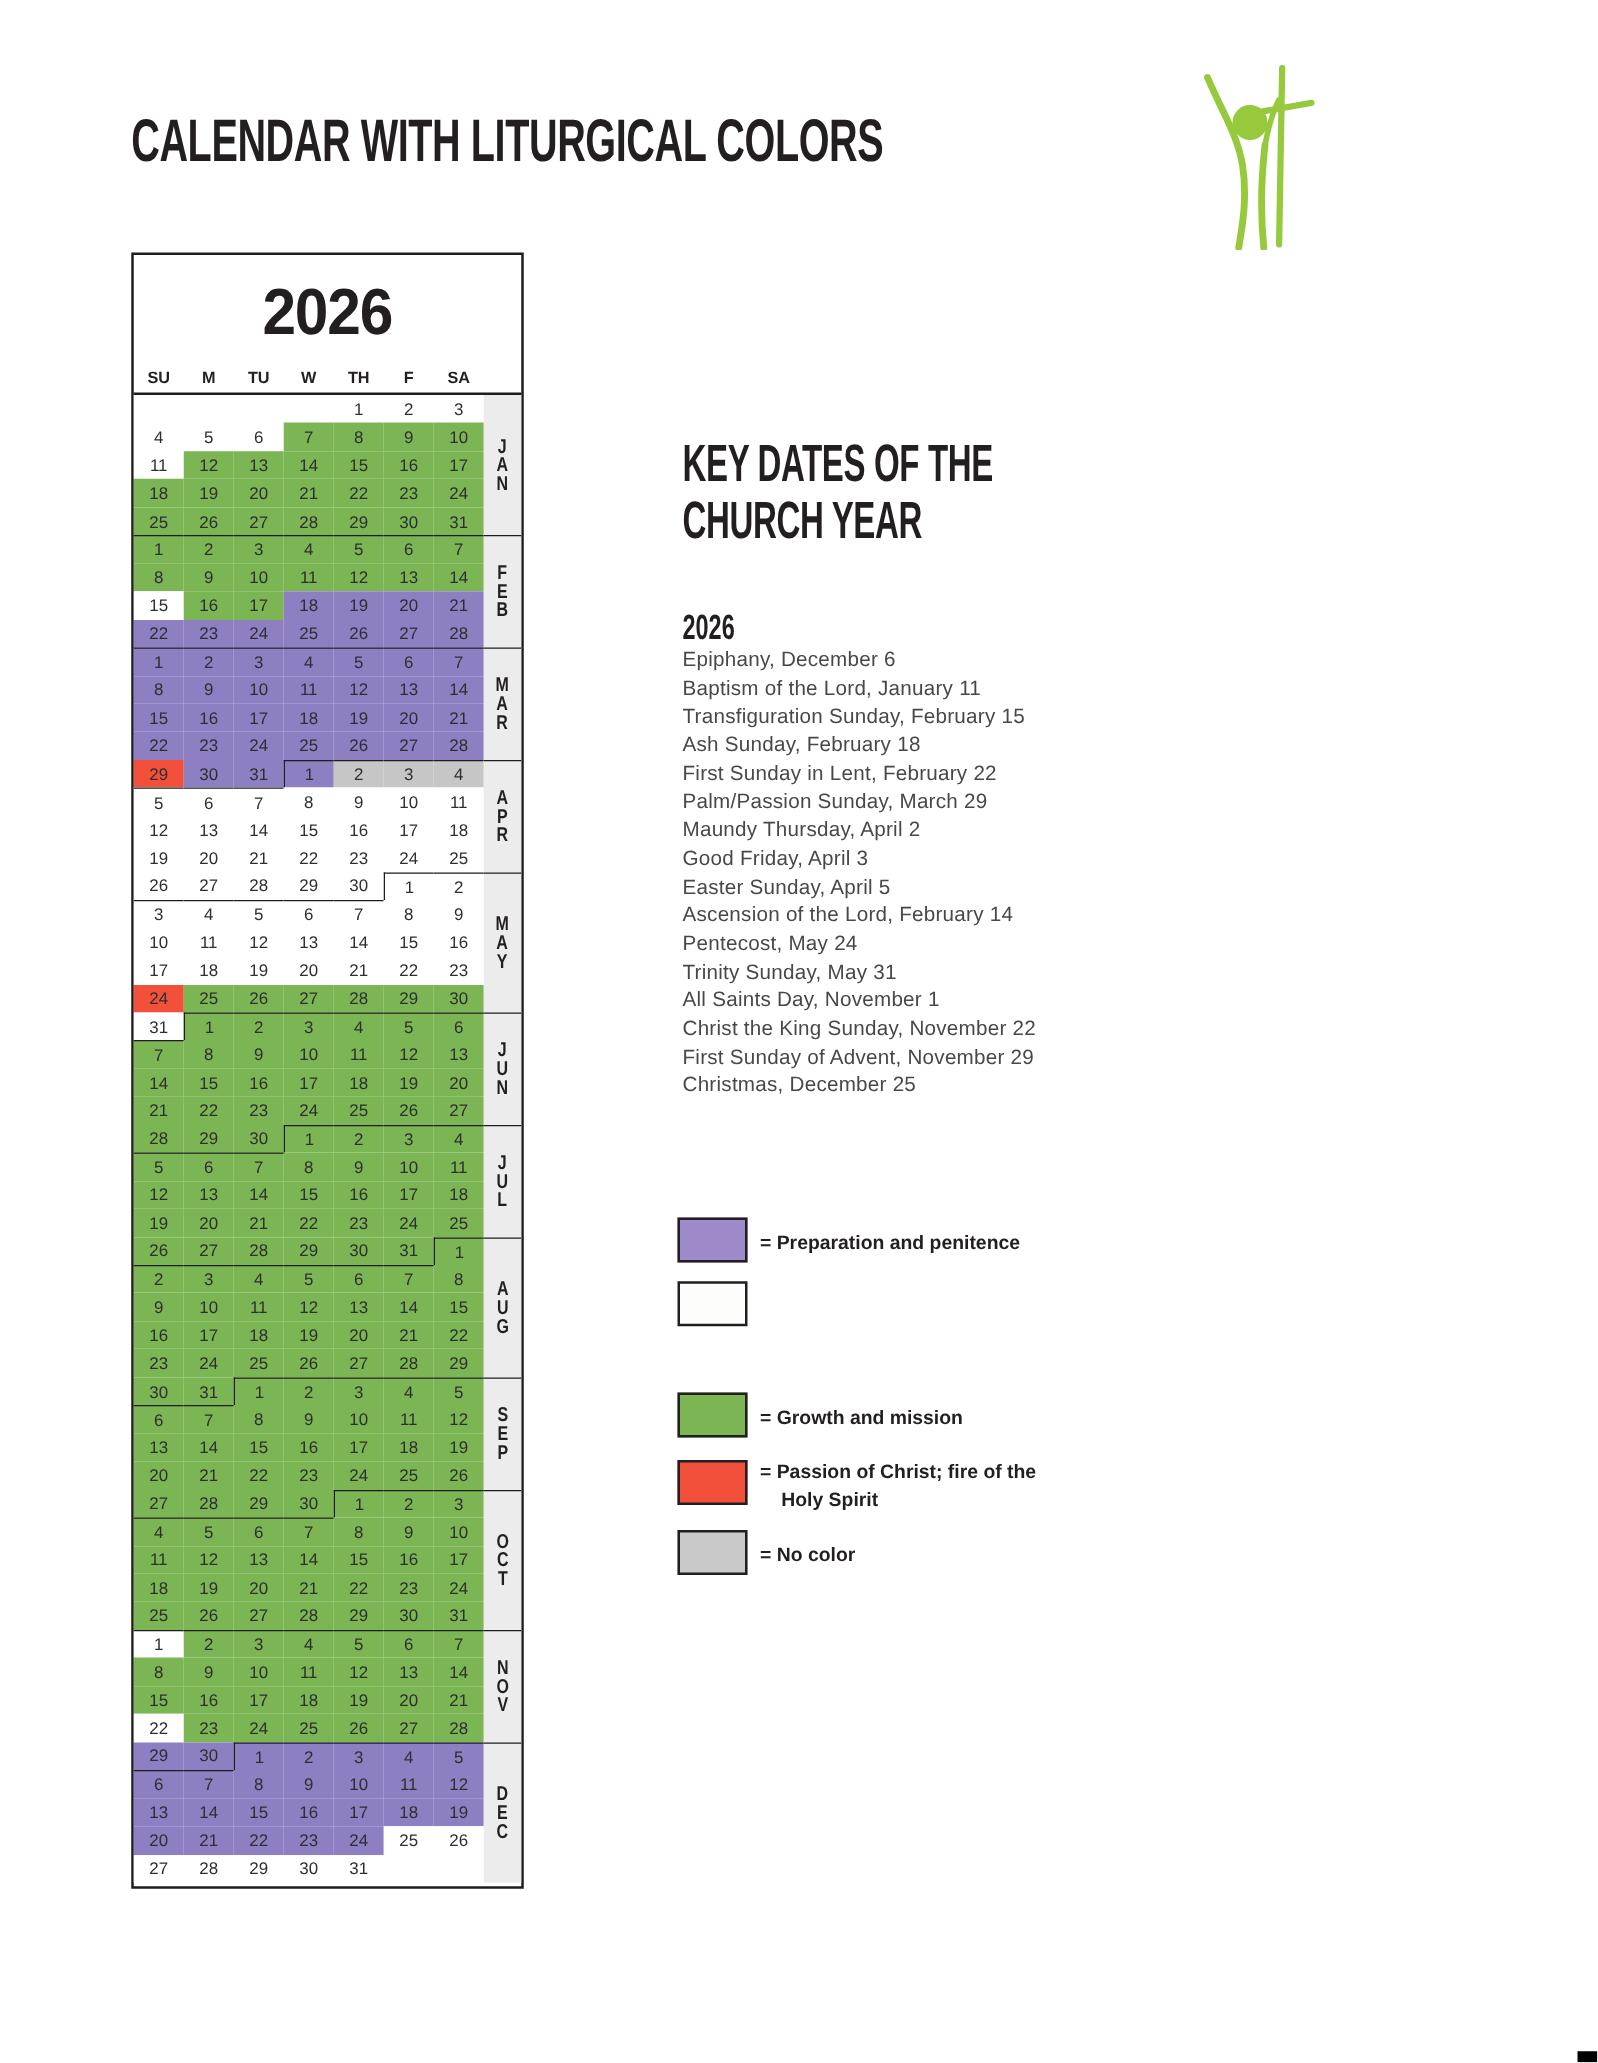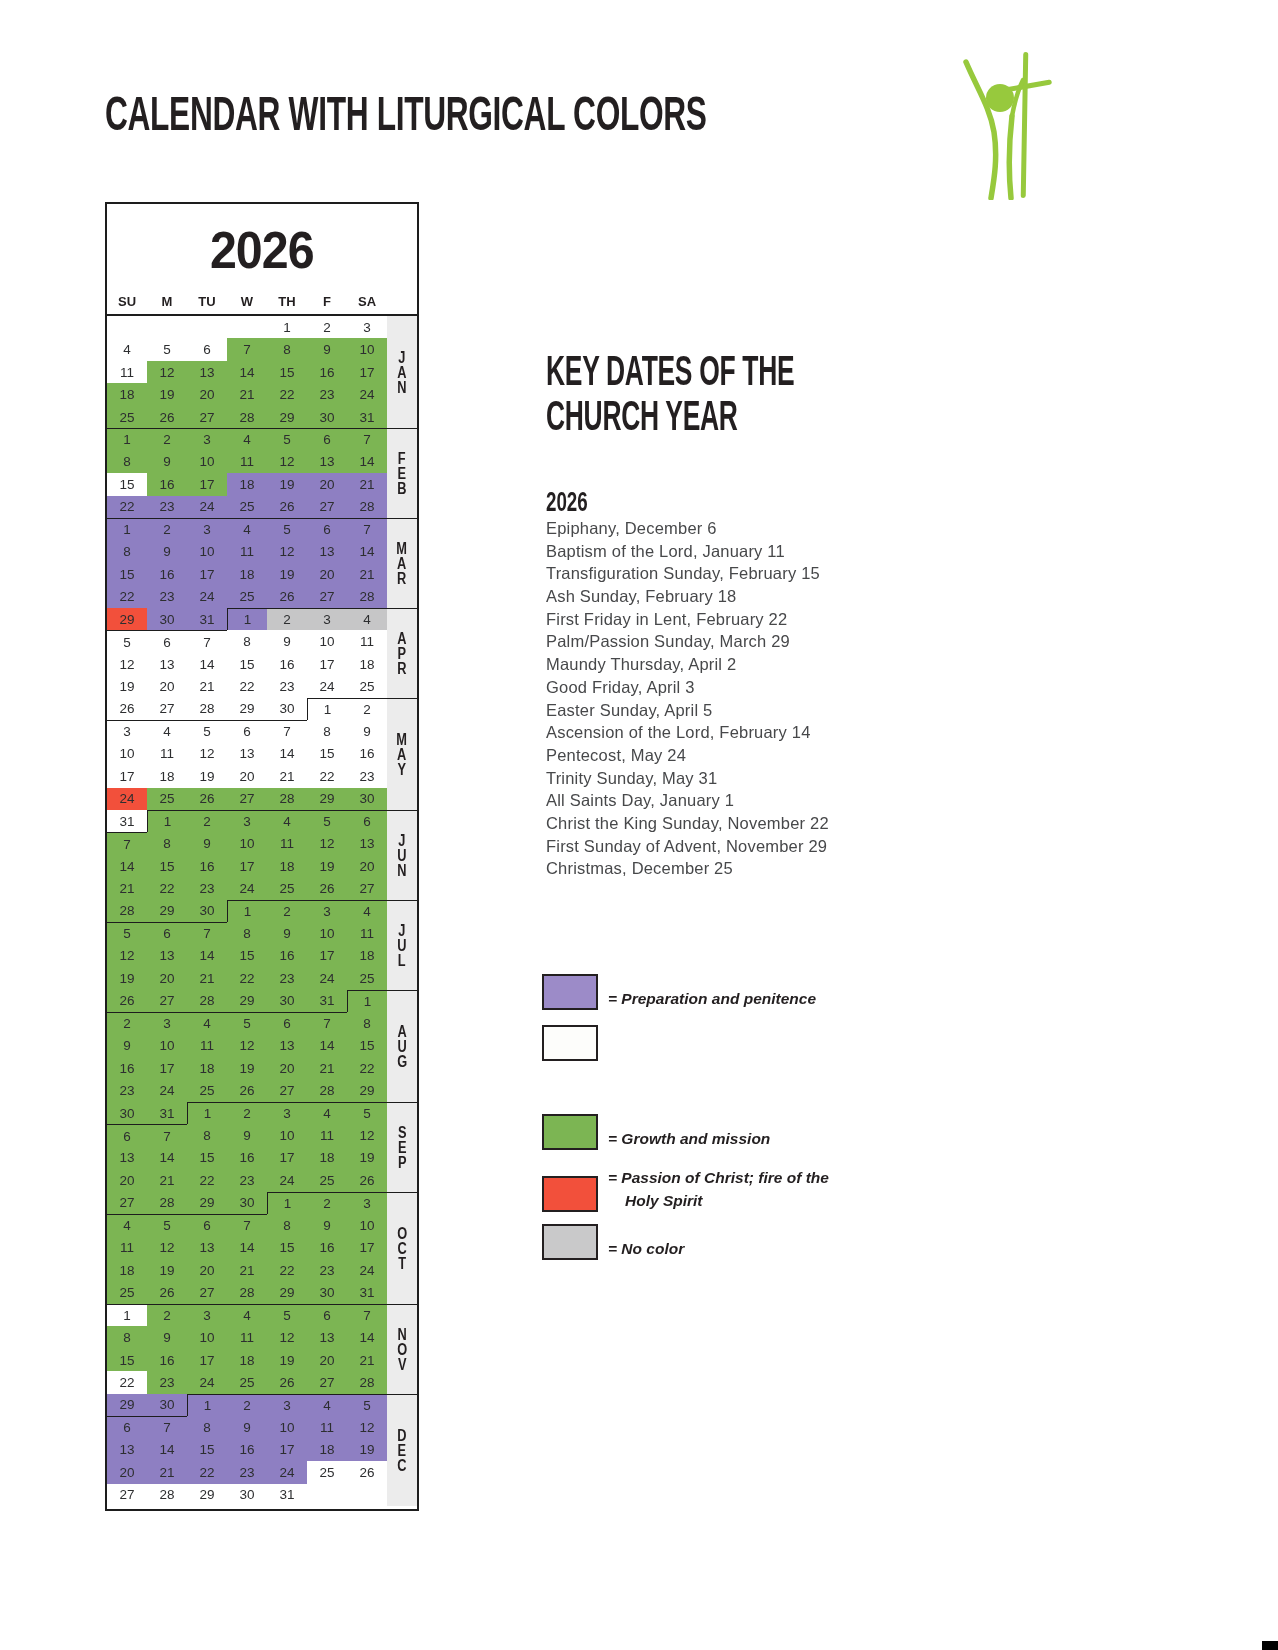--- a/index.html
+++ b/index.html
@@ -67,21 +67,21 @@
     font-size:16px; font-weight:bold; line-height:15px; white-space:pre-line;
     transform-origin:center; 
   }
   .mlabel > span{ transform:scaleX(0.8); display:block; text-align:center; white-space:pre-line;}
 
   
   .key-list { position:absolute; left:546px; top:517px; font-size:16.5px; color:#47484a; letter-spacing:0.2px; }
   .key-list div { height:22.7px; line-height:22.7px; white-space:nowrap; }
 
   
-  .legend-row { position:absolute; left:542px; display:flex; align-items:flex-end;font-style:italic; }
+  .legend-row { position:absolute; left:542px; display:flex; align-items:center; }
   .legend-row:nth-of-type(1){ top:974px; }
   .legend-row:nth-of-type(2){ top:1025px; }
   .legend-row:nth-of-type(3){ top:1114px; }
   .legend-row:nth-of-type(4){ top:1160px; }
   .legend-row:nth-of-type(5){ top:1224px; }
   .legend-swatch { width:56px; height:36px; border:2px solid #231f20; flex:none; }
   .legend-label { margin:7px 0 0 10px; font-size:15.5px; font-weight:bold; color:#231f20; line-height:22.5px; width:360px; }
   .legend-label .cont { padding-left:17px; }
 
   
@@ -533,29 +533,29 @@
   </div>
 
   <div class="key-heading">KEY DATES OF THE
 CHURCH YEAR</div>
   <div class="key-year">2026</div>
   <div class="key-list">
       <div>Epiphany, December 6</div>
       <div>Baptism of the Lord, January 11</div>
       <div>Transfiguration Sunday, February 15</div>
       <div>Ash Sunday, February 18</div>
-      <div>First Friday in Lent, February 22</div>
+      <div>First Sunday in Lent, February 22</div>
       <div>Palm/Passion Sunday, March 29</div>
       <div>Maundy Thursday, April 2</div>
       <div>Good Friday, April 3</div>
       <div>Easter Sunday, April 5</div>
       <div>Ascension of the Lord, February 14</div>
       <div>Pentecost, May 24</div>
       <div>Trinity Sunday, May 31</div>
-      <div>All Saints Day, January 1</div>
+      <div>All Saints Day, November 1</div>
       <div>Christ the King Sunday, November 22</div>
       <div>First Sunday of Advent, November 29</div>
       <div>Christmas, December 25</div>
     </div>
 
   <div id="legend">
       <div class="legend-row">
         <div class="legend-swatch" style="background: rgb(156, 139, 200);"></div>
         <div class="legend-label">
           <div>= Preparation and penitence</div>

